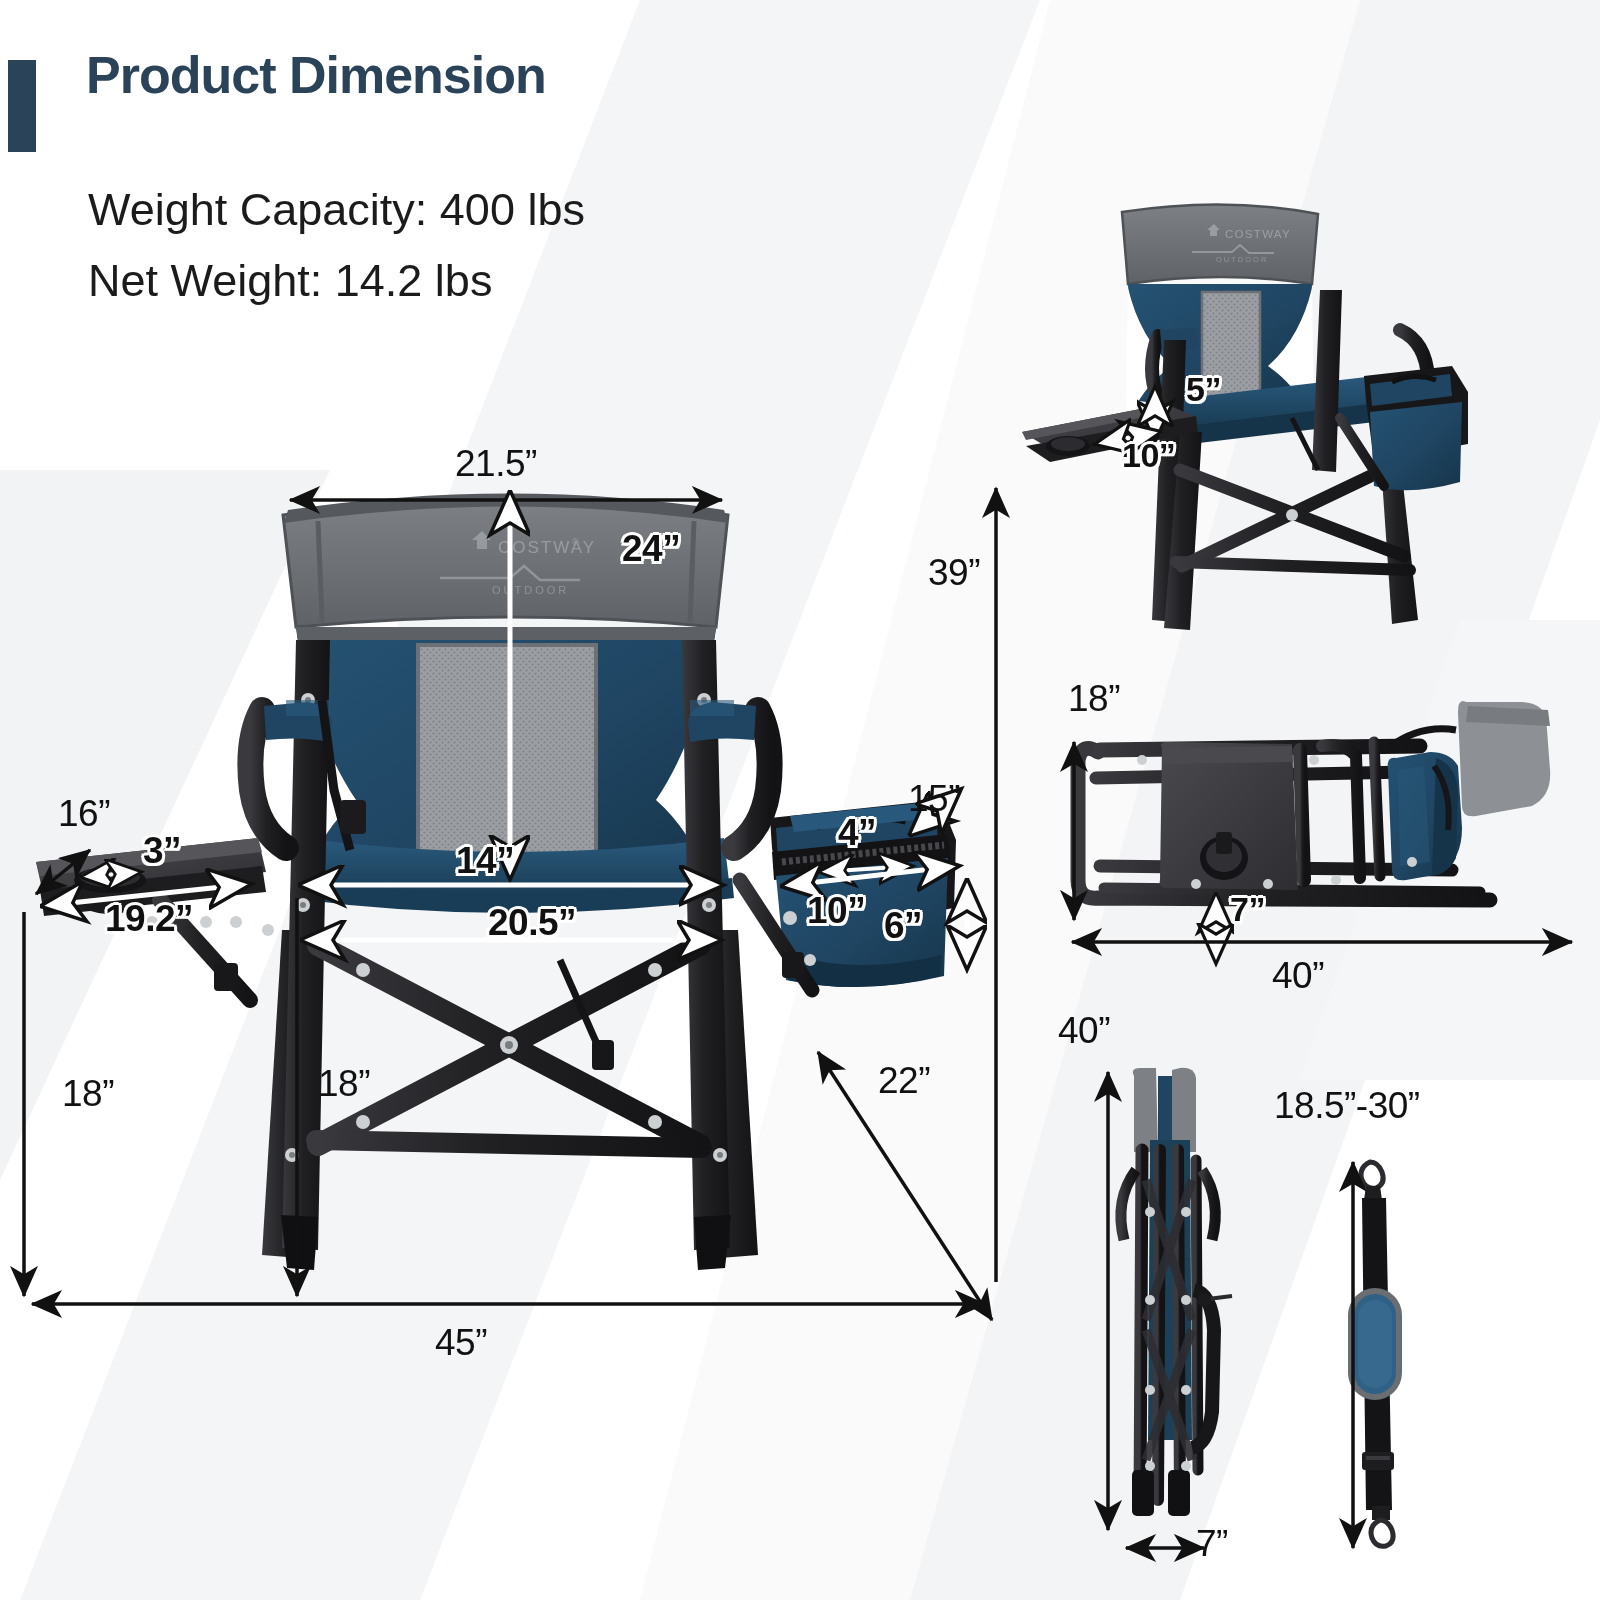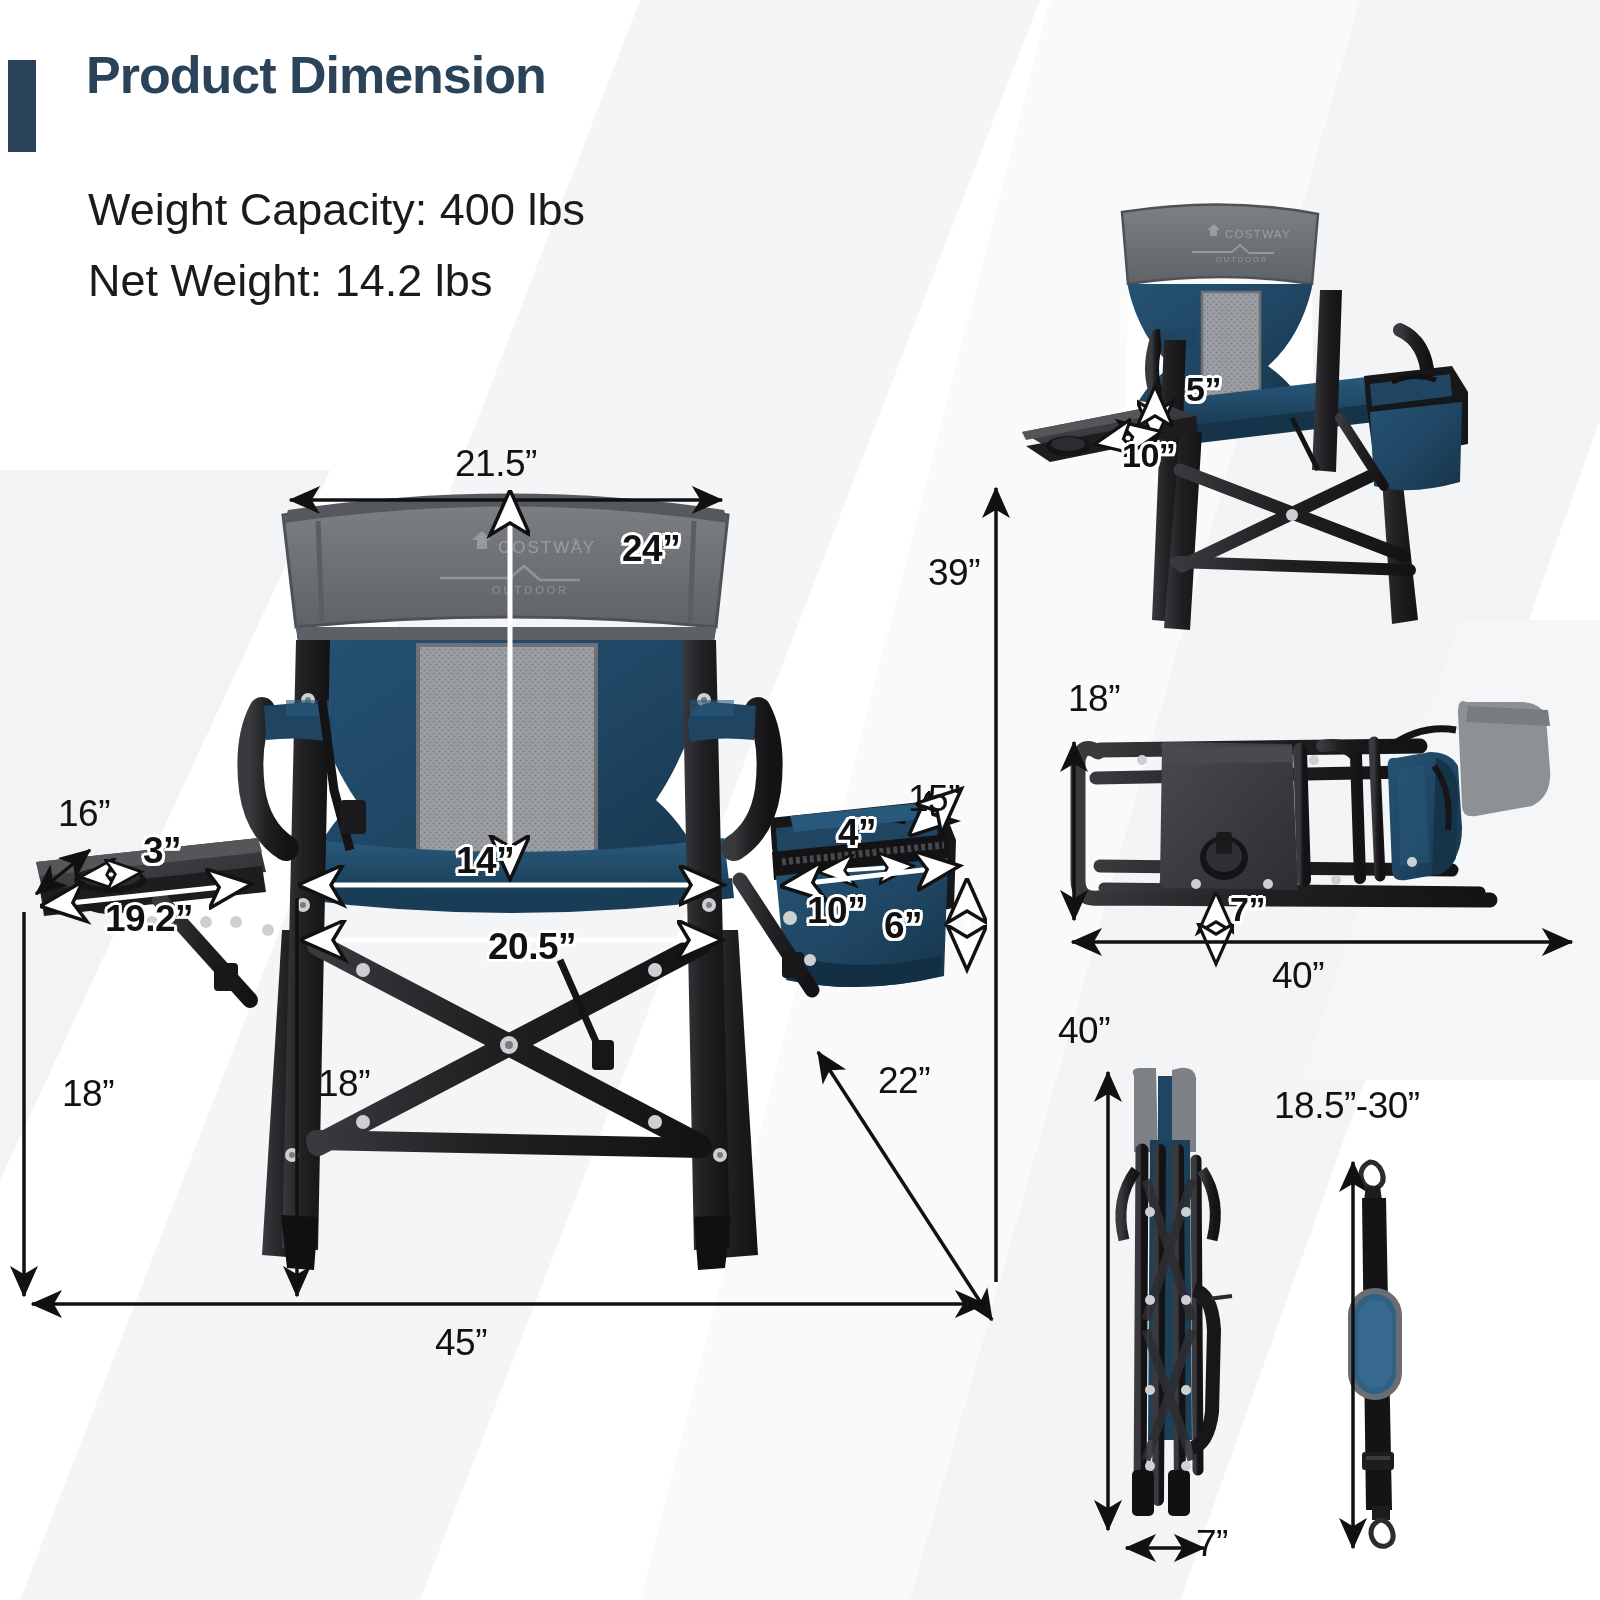--- a/index.html
+++ b/index.html
@@ -491,21 +491,21 @@
   <g stroke="#111" stroke-width="3.5" fill="none" marker-start="url(#ahBs)" marker-end="url(#ahB)">
     <line x1="1353" y1="1162" x2="1353" y2="1548"></line>
   </g>
 </svg>
 
 <div>
 
   <div class="dim big" style="left:455px;  top:443px;">21.5”</div>
   <div class="dim white-out big" style="left:622px; top:528px;">24”</div>
   <div class="dim white-out big" style="left:408px; top:840px;margin-left:48px;">14”</div>
-  <div class="dim white-out big" style="left:488px; top:902px;margin-top:24px;">20.5”</div>
+  <div class="dim white-out big" style="left:488px; top:902px;">20.5”</div>
   <div class="dim big" style="left:318px;  top:1063px;">18”</div>
   <div class="dim big" style="left:62px;   top:1073px;">18”</div>
   <div class="dim big" style="left:58px;   top:793px;">16”</div>
   <div class="dim white-out big" style="left:143px; top:830px;">3”</div>
   <div class="dim white-out big" style="left:105px; top:898px;">19.2”</div>
   <div class="dim big" style="left:908px;  top:778px;">15”</div>
   <div class="dim white-out big" style="left:838px; top:812px;">4”</div>
   <div class="dim white-out big" style="left:807px; top:890px;">10”</div>
   <div class="dim white-out big" style="left:884px; top:905px;">6”</div>
   <div class="dim big" style="left:878px;  top:1060px;">22”</div>

